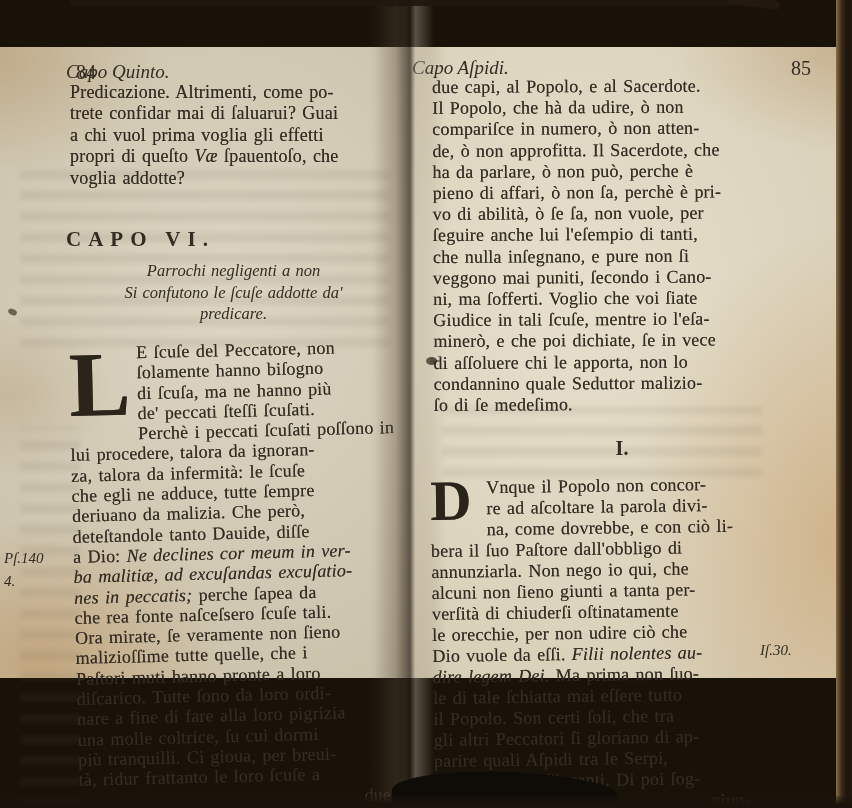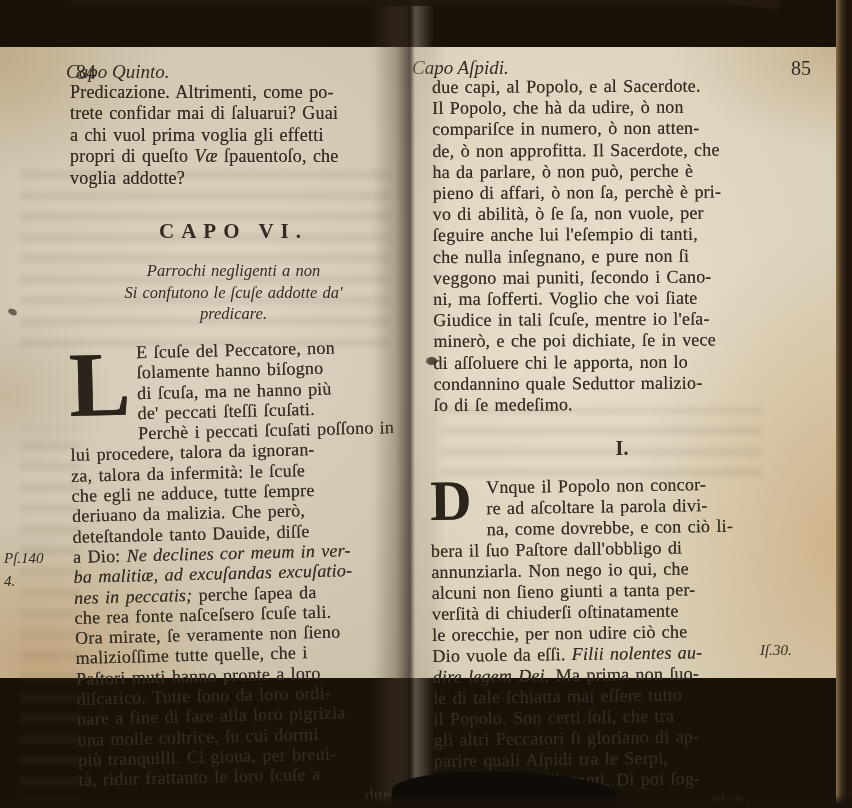--- a/index.html
+++ b/index.html
@@ -65,21 +65,21 @@
         text-shadow:0 0 0.5px rgba(51,44,34,0.7);}
   .hdr{position:absolute;font-size:19px;}
   .hdr .runhead{display:block;text-align:left;}
   .pagenum{position:absolute;top:0;font-size:20px;}
   .lp-hdr{left:66px;top:14px;width:340px;}
   .lp-hdr .pagenum{left:10px;}
   .rp-hdr{left:0px;top:10px;width:395px;}
   .rp-hdr .pagenum{right:-4px;}
   .lp-para1{left:70px;top:35px;width:345px;}
   .lp-para1 .line{line-height:21.4px;}
-  .chap{position:absolute;left:66px;top:172px;width:335px;text-align:center;
+  .chap{position:absolute;left:66px;top:180px;width:335px;
         font-size:21px;font-weight:bold;letter-spacing:7px;}
   .subtitle{position:absolute;left:66px;top:213px;width:335px;text-align:center;
         font-size:16.5px;line-height:21.5px;font-style:italic;word-spacing:1px;}
   .lp-para2{left:68px;top:297px;width:348px;transform:rotate(-1.4deg);transform-origin:0 0;}
   .lp-para2 .line{line-height:20.3px;}
   .dropcap{float:left;font-weight:bold;color:#2a241a;}
   .dc-l{font-size:92px;line-height:78px;width:64px;height:81px;margin:2px 4px 0 0;}
   .dc-d{font-size:57px;line-height:44px;width:52px;height:43px;margin:1px 4px 0 0;}
   .margin-note{position:absolute;font-size:15px;font-style:italic;line-height:23px;}
   .mn-left{left:4px;top:500px;width:62px;}

